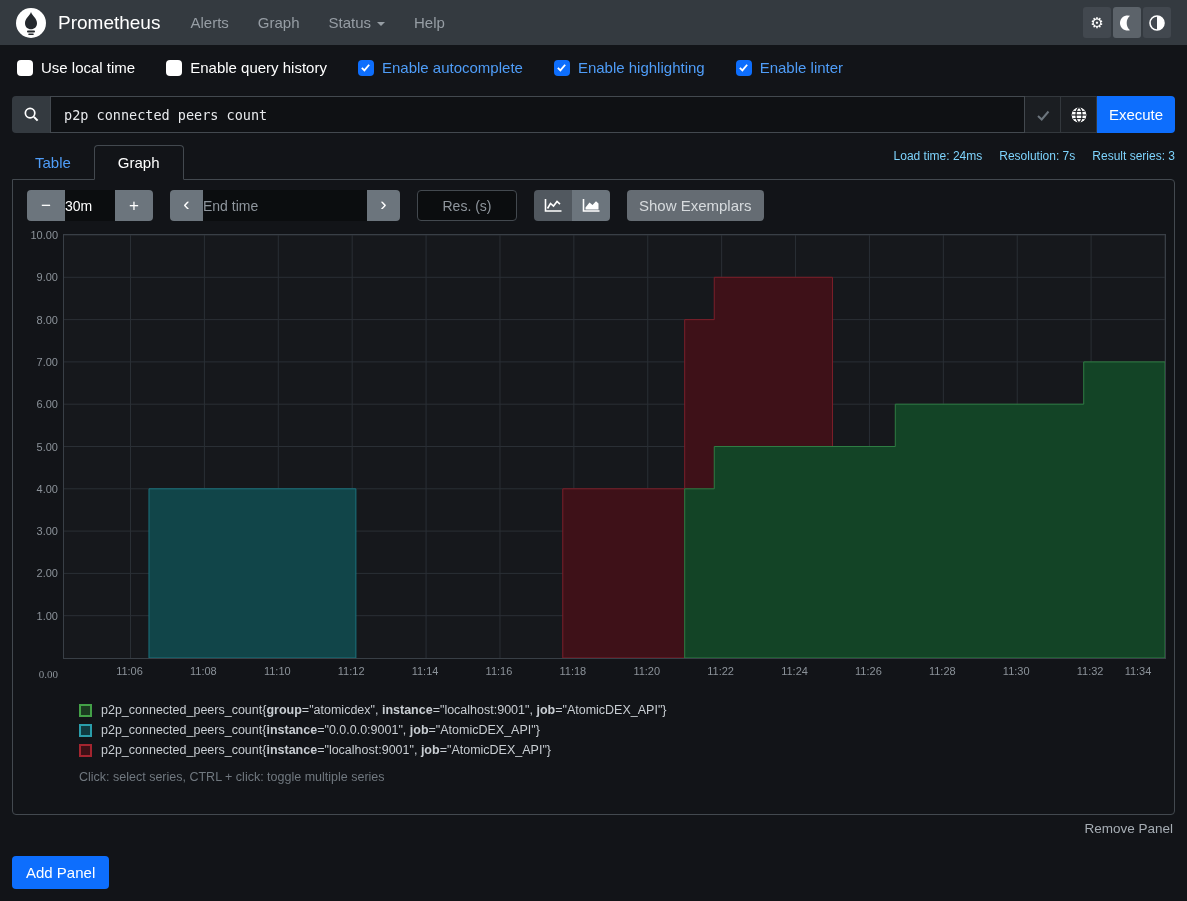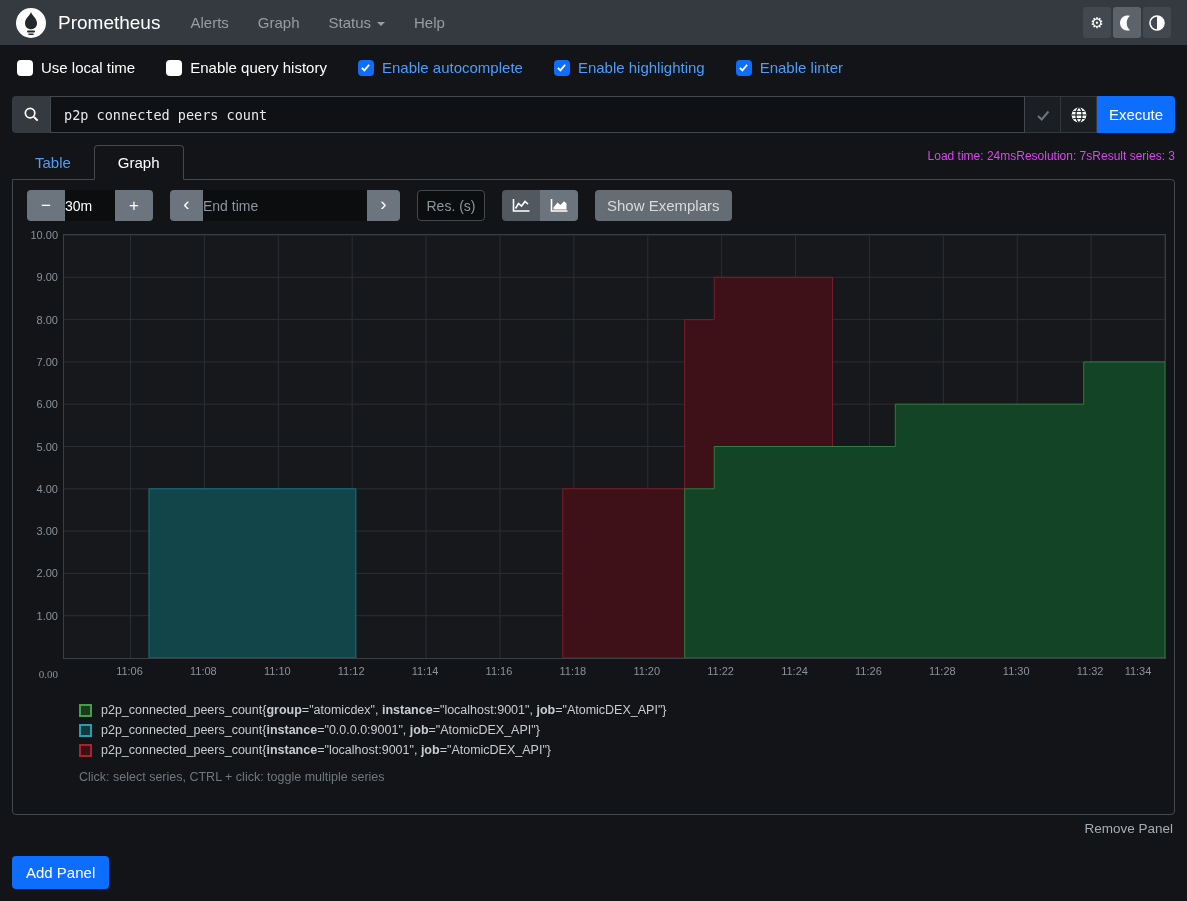--- a/index.html
+++ b/index.html
@@ -31,35 +31,35 @@
   .q-addon { width:38px; background:#343a40; border-radius:4px 0 0 4px; display:flex; align-items:center; justify-content:center; }
   .q-input { flex:1; background:#0f1114; border:1px solid #43494f; color:#e8eaed; font-family:"DejaVu Sans Mono",monospace; font-size:13.5px; padding:12px 13px; outline:none; }
   .q-btn { width:36px; background:#1b1e22; border:1px solid #33383d; border-left:none; display:flex; align-items:center; justify-content:center; cursor:pointer; }
   .execute-btn { width:78px; background:#0d6efd; border:none; border-radius:0 4px 4px 0; color:#fff; font-size:15px; cursor:pointer; }
 
   
   .tabs-row { display:flex; align-items:flex-end; margin:9px 12px 0; position:relative; height:37px; z-index:3; }
   .tab { padding:8px 23px; font-size:15px; border-radius:4px 4px 0 0; cursor:pointer; }
   .tab-table { color:#4f9df8; }
   .tab-graph { color:#fff; background:#121418; border:1px solid #43494f; border-bottom:1px solid #121418; margin-bottom:-1px; }
-  .stats { position:absolute; right:0; top:7px; font-size:12px; color:#d946ef; display:flex; }
+  .stats { position:absolute; right:0; top:7px; font-size:12px; color:#7dd3fc; display:flex; gap:17px; }
 
   
   .panel { margin:0 12px; border:1px solid #43494f; border-radius:0 4px 4px 4px; padding:10px 8px 30px; position:relative; }
 
   .controls { display:flex; gap:17px; margin-left:6px; height:31px; }
   .grp { display:flex; border-radius:4px; overflow:hidden; }
   .gbtn { background:#6c757d; color:#fff; border:none; display:flex; align-items:center; justify-content:center; cursor:pointer; }
   .gbtn.w38 { width:38px; font-size:17px; }
   .gbtn.w33 { width:33px; font-size:19px; padding-bottom:3px; }
   .blackfield { background:#0b0d0f; border:none; color:#fff; font-size:14px; text-align:left; outline:none; }
   .range-input { width:50px; }
   .endtime-input { width:164px; }
   .endtime-input::placeholder, .res-input::placeholder { color:#8f969d; opacity:1; }
-  .res-input { width:68px; background:#0b0d0f; border:1px solid #43494f; border-radius:4px; color:#fff; font-size:14px; text-align:center; outline:none; }
+  .res-input { width:100px; background:#0b0d0f; border:1px solid #43494f; border-radius:4px; color:#fff; font-size:14px; text-align:center; outline:none; }
   .icon-btn { width:38px; border:none; display:flex; align-items:center; justify-content:center; cursor:pointer; }
   .icon-btn.active { background:#51585f; }
   .icon-btn.idle { background:#6c757d; }
   .exemplars-btn { background:#656c73; border:none; border-radius:4px; color:#d7dbde; font-size:15px; padding:0 12px; cursor:pointer; }
 
   
   .chart { display:flex; margin-top:13px; }
   .ylabels { width:42px; position:relative; height:425px; font-size:11px; color:#8b9299; flex:0 0 auto; }
   .ylabel { position:absolute; right:5px; }
   .plot-col { flex:1; }

